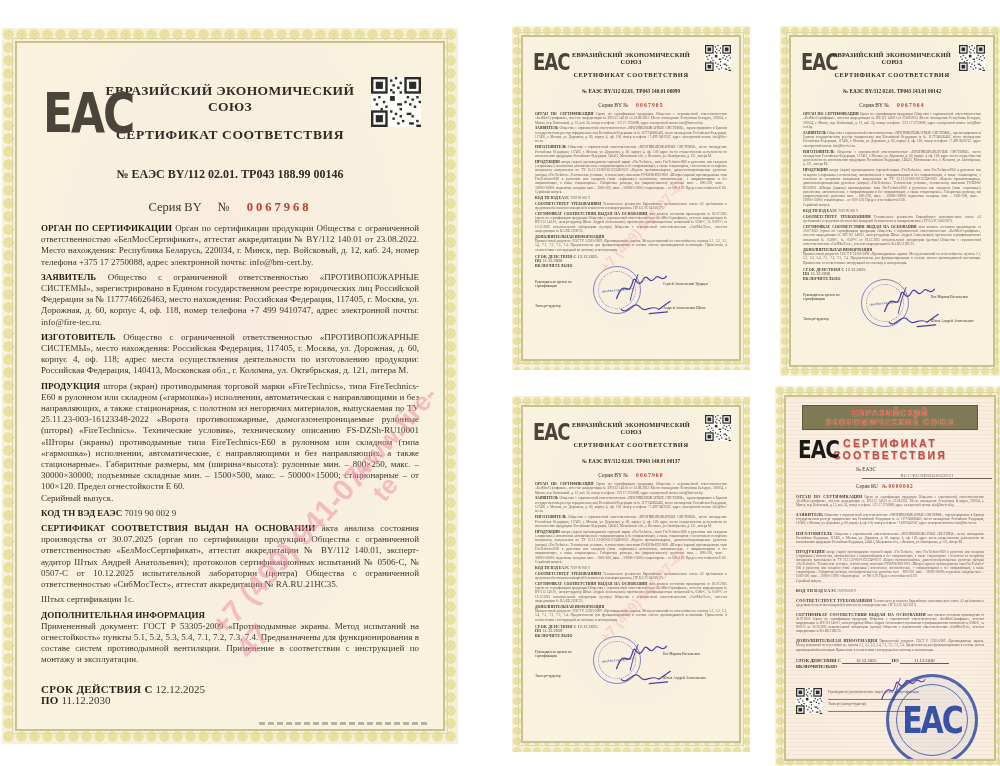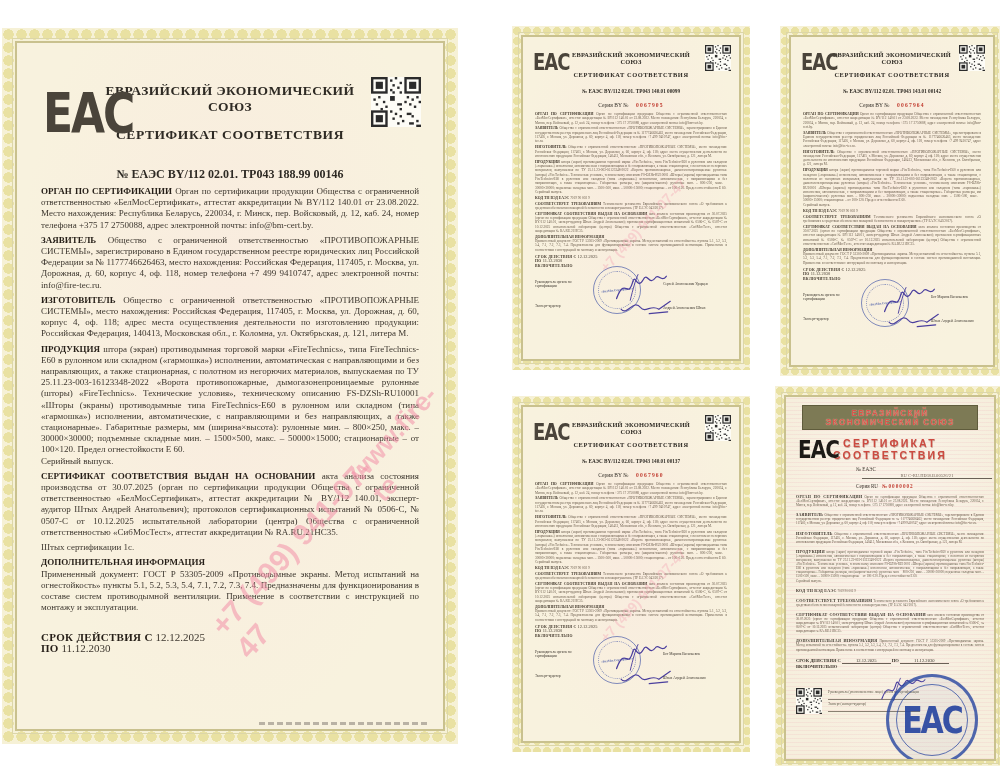--- a/index.html
+++ b/index.html
@@ -115,26 +115,31 @@
   <div class="inner">
     <div class="eac">ЕАС</div>
     <svg class="qr" viewBox="0 0 21 21">
         <use href="#qrsym"></use>
       </svg>
     <div class="hdr">
       <div class="t1">ЕВРАЗИЙСКИЙ ЭКОНОМИЧЕСКИЙ СОЮЗ</div>
       <div class="t2">СЕРТИФИКАТ СООТВЕТСТВИЯ</div>
       <div class="num">№ ЕАЭС BY/112 02.01. ТР043 188.99 00146</div>
     </div>
+    <div class="series">
+      <span>Серия BY</span><span class="nosign">№</span>
+      <span class="red">0067968</span>
+    </div>
     <div class="body">
       <p><b>ОРГАН ПО СЕРТИФИКАЦИИ</b> <span>Орган по сертификации продукции Общества с ограниченной ответственностью «БелМосСертификат», аттестат аккредитации № BY/112 140.01 от 23.08.2022. Место нахождения: Республика Беларусь, 220034, г. Минск, пер. Войсковый, д. 12, каб. 24, номер телефона +375 17 2750088, адрес электронной почты: info@bm-cert.by.</span></p>
       <p><b>ЗАЯВИТЕЛЬ</b> <span>Общество с ограниченной ответственностью «ПРОТИВОПОЖАРНЫЕ СИСТЕМЫ», зарегистрировано в Едином государственном реестре юридических лиц Российской Федерации за № 1177746626463, место нахождения: Российская Федерация, 117405, г. Москва, ул. Дорожная, д. 60, корпус 4, оф. 118, номер телефона +7 499 9410747, адрес электронной почты: info@fire-tec.ru.</span></p>
       <p><b>ИЗГОТОВИТЕЛЬ</b> <span>Общество с ограниченной ответственностью «ПРОТИВОПОЖАРНЫЕ СИСТЕМЫ», место нахождения: Российская Федерация, 117405, г. Москва, ул. Дорожная, д. 60, корпус 4, оф. 118; адрес места осуществления деятельности по изготовлению продукции: Российская Федерация, 140413, Московская обл., г. Коломна, ул. Октябрьская, д. 121, литера М.</span></p>
       <p><b>ПРОДУКЦИЯ</b> <span>штора (экран) противодымная торговой марки «FireTechnics», типа FireTechnics-E60 в рулонном или складном («гармошка») исполнении, автоматическая с направляющими и без направляющих, а также стационарная, с полотном из негорючих материалов, выпускаемая по ТУ 25.11.23-003-16123348-2022 «Ворота противопожарные, дымогазонепроницаемые рулонные (шторы) «FireTechnics». Технические условия», техническому описанию FS-DZSh-RU10001 «Шторы (экраны) противодымные типа FireTechnics-E60 в рулонном или складном (типа «гармошка») исполнении, автоматические, с направляющими и без направляющих, а также стационарные». Габаритные размеры, мм (ширина×высота): рулонные мин. – 800×250, макс. – 30000×30000; подъемные складные мин. – 1500×500, макс. – 50000×15000; стационарные – от 100×120. Предел огнестойкости Е 60.
 Серийный выпуск.</span></p>
+      <p><b>КОД ТН ВЭД ЕАЭС</b> <span>7019 90 002 9</span></p>
       <p><b>СЕРТИФИКАТ СООТВЕТСТВИЯ ВЫДАН НА ОСНОВАНИИ</b> <span>акта анализа состояния производства от 30.07.2025 (орган по сертификации продукции Общества с ограниченной ответственностью «БелМосСертификат», аттестат аккредитации № BY/112 140.01, эксперт-аудитор Штых Андрей Анатольевич); протоколов сертификационных испытаний № 0506-С, № 0507-С от 10.12.2025 испытательной лаборатории (центра) Общества с ограниченной ответственностью «СибМосТест», аттестат аккредитации № RA.RU.21НС35.</span></p>
       <p><span>Штых сертификации 1с.</span></p>
       <p><b>ДОПОЛНИТЕЛЬНАЯ ИНФОРМАЦИЯ</b><br><span>Примененный документ: ГОСТ Р 53305-2009 «Противодымные экраны. Метод испытаний на огнестойкость» пункты 5.1, 5.2, 5.3, 5.4, 7.1, 7.2, 7.3, 7.4. Предназначены для функционирования в составе систем противодымной вентиляции. Применение в соответствии с инструкцией по монтажу и эксплуатации.</span></p>
       <p class="validity">
         <b>СРОК ДЕЙСТВИЯ С</b> <span>12.12.2025</span>
         <b>ПО</b> <span>11.12.2030</span>
         </p>
     </div>
 
     <div class="wm wm1">+7 (499) 941-07-47</div>

